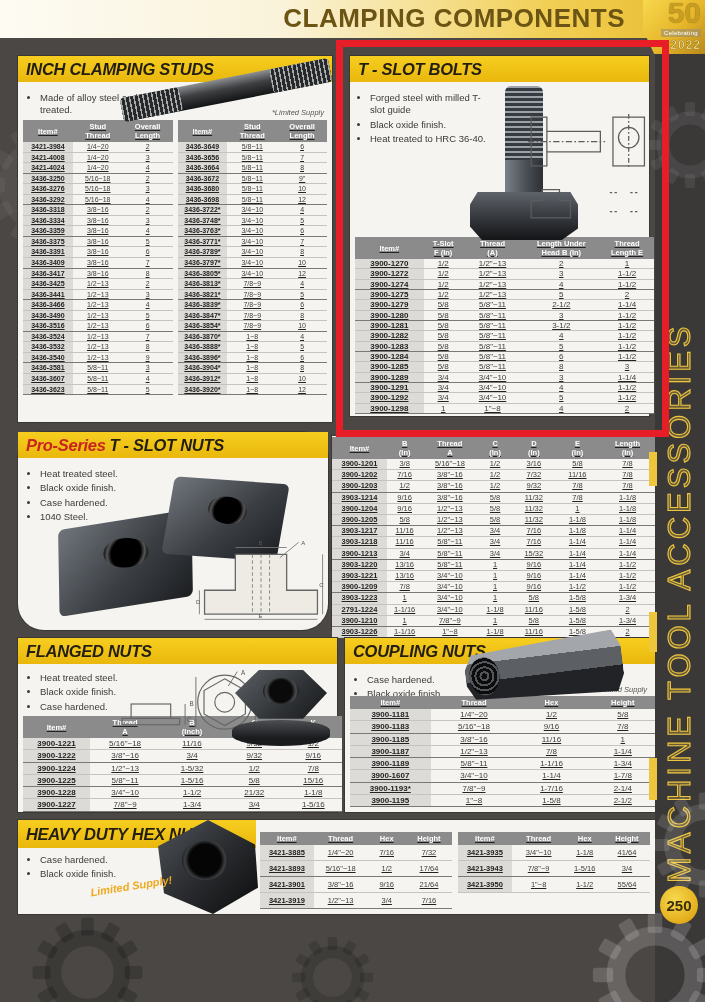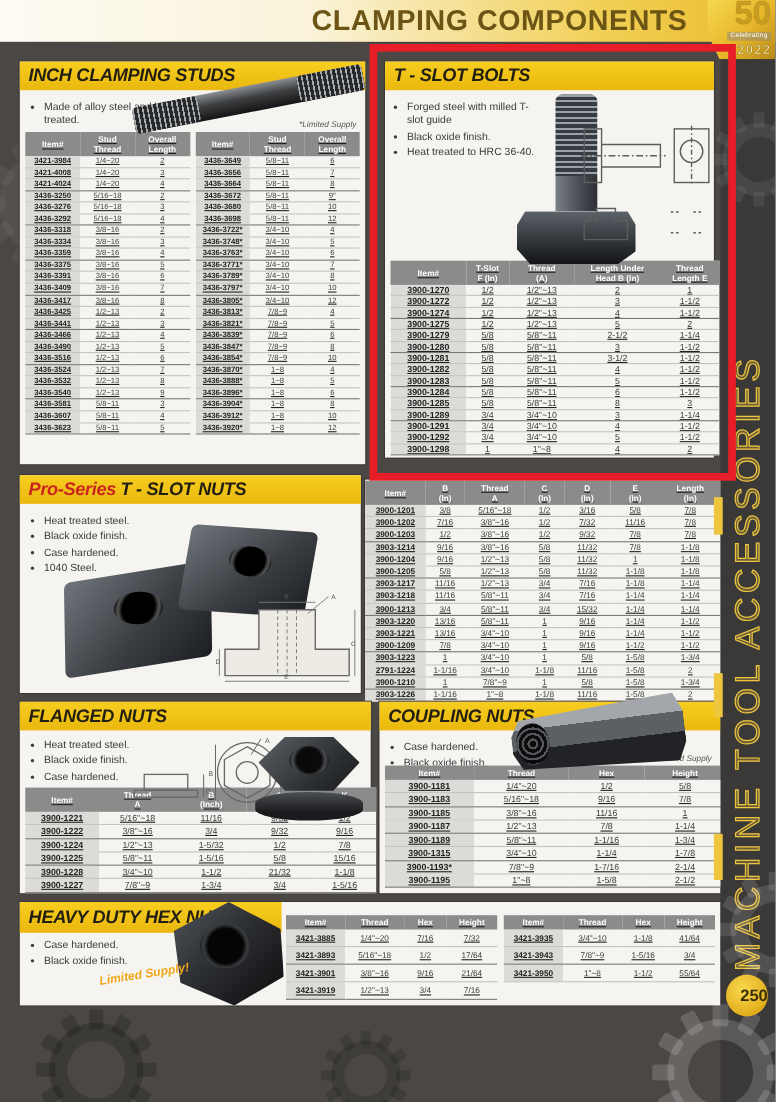--- a/index.html
+++ b/index.html
@@ -19,21 +19,21 @@
             background:rgba(150,140,120,.55);padding:1px 3px;letter-spacing:.3px;}
   .badge-year{position:absolute;right:4px;bottom:2px;font-size:12px;font-weight:bold;
             color:#f8e9b0;letter-spacing:1px;-webkit-text-stroke:.6px #a07d15;}
   
   .sidebar{position:absolute;right:0;top:38px;width:50px;height:964px;background:#3b3938;z-index:8;}
   .sidebar-text{position:absolute;left:7px;top:55px;height:790px;writing-mode:vertical-rl;
                 transform:rotate(180deg);font-size:31px;letter-spacing:4px;font-weight:400;
                 color:rgba(238,198,62,.25);-webkit-text-stroke:1.1px #eec63e;white-space:nowrap;}
   .page-badge{position:absolute;right:7px;bottom:78px;width:38px;height:38px;border-radius:50%;
               background:radial-gradient(circle at 40% 35%,#f7d84e,#e3ae1c 70%,#c08f14);
-              display:flex;align-items:center;justify-content:flex-end;z-index:9;margin-left:28px;}
+              display:flex;align-items:center;justify-content:center;z-index:9;margin-left:28px;}
   .page-number{font-size:15px;font-weight:bold;color:#3a2f08;}
   .tab{position:absolute;width:8px;background:#eec63e;z-index:9;}
   .tab1{left:649px;top:452px;height:34px;}
   .tab2{left:649px;top:612px;height:40px;}
   .tab3{left:649px;top:758px;height:42px;}
   
   .gear{position:absolute;pointer-events:none;}
   
   .red-box{position:absolute;left:336px;top:40px;width:319px;height:383px;
            border:7px solid #e71e28;z-index:30;pointer-events:none;}
@@ -69,21 +69,21 @@
   .flanged-table td{line-height:11.3px;}
   .coupling-table{position:absolute;left:5px;right:5px;top:58px;font-size:8px;}
   .coupling-table th{white-space:nowrap;font-size:8px;}
   .coupling-table td{line-height:11.3px;}
   .heavy-table{position:absolute;top:12px;font-size:7.5px;}
   .heavy-table th{white-space:nowrap;font-size:7.5px;}
   .heavy-table td{line-height:15px;}
   
   #card-studs{left:18px;top:56px;width:314px;height:366px;}
   #card-bolts{left:350px;top:56px;width:299px;height:360px;}
-  #card-nuts-info{left:18px;top:432px;width:310px;height:198px;}
+  #card-nuts-info{left:18px;top:432px;width:310px;height:198px;border-radius:26px;}
   #panel-nuts-table{left:332px;top:436px;width:323px;height:193px;padding-top:1px;}
   #card-flanged{left:18px;top:638px;width:319px;height:174px;}
   #card-coupling{left:345px;top:638px;width:310px;height:174px;}
   #card-heavy{left:18px;top:820px;width:637px;height:94px;}
   #card-heavy .card-title{width:230px;height:28px;}
   
   .stud-photo{position:absolute;right:0px;top:22px;width:212px;height:24px;transform:rotate(-11deg);
         border-radius:4px;background:linear-gradient(180deg,#8d9093,#3d3f41 45%,#131415);z-index:2;}
   .stud-photo::before,.stud-photo::after{content:"";position:absolute;top:0;bottom:0;width:60px;
         background:repeating-linear-gradient(90deg,#a8abae 0 1.5px,#26282a 1.5px 4.5px);border-radius:4px;}
@@ -983,21 +983,21 @@
             <td>7/8</td>
             <td>1-1/4</td>
           </tr>
           <tr>
             <td class="item">3900-1189</td>
             <td>5/8"~11</td>
             <td>1-1/16</td>
             <td>1-3/4</td>
           </tr>
           <tr>
-            <td class="item">3900-1315</td>
+            <td class="item">3900-1607</td>
             <td>3/4"~10</td>
             <td>1-1/4</td>
             <td>1-7/8</td>
           </tr>
           <tr>
             <td class="item">3900-1193*</td>
             <td>7/8"~9</td>
             <td>1-7/16</td>
             <td>2-1/4</td>
           </tr>

